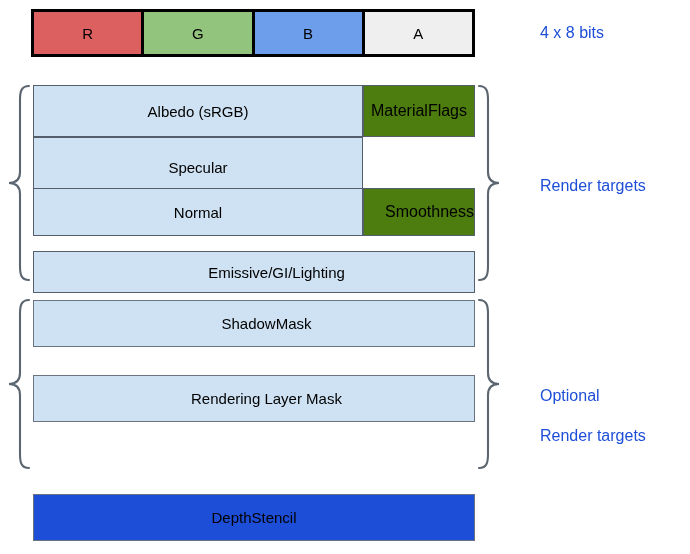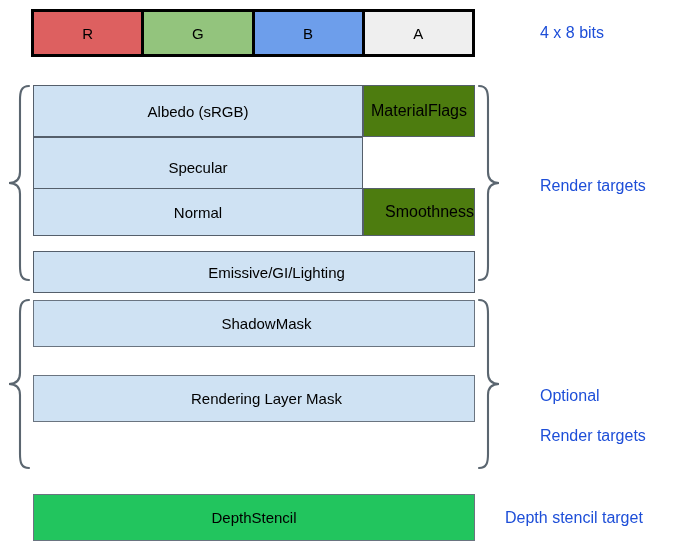--- a/index.html
+++ b/index.html
@@ -45,21 +45,21 @@
     box-sizing: border-box;
     border: 1px solid #6a7480;
     display: flex;
     align-items: center;
     justify-content: center;
     font-size: 15px;
     color: #000000;
     text-align: center;
   }
   .box.blue { background: #cfe2f3; padding-left: 25px; }
-  .box.pink { background: #22c55e; }
+  .box.pink { background: #1d4ed8; }
 
   
   .cellmain {
     position: absolute;
     box-sizing: border-box;
     background: #cfe2f3;
     border: 1px solid #555f6b;
     display: flex;
     align-items: center;
     justify-content: center;
@@ -172,15 +172,14 @@
 
   <div class="sidelabel" style="left:540px; top:366px; ">
     <div>Optional</div>
     <div>Render targets</div>
   </div>
 
   <div class="box pink" style="left:33px; top:494px; width:442px; height:47px;">
     <span>DepthStencil</span>
   </div>
 
-  <div class="sidelabel" style="left:505px; top:508px;">Depth stencil target</div>
 
 </div>
 
 </body></html>

